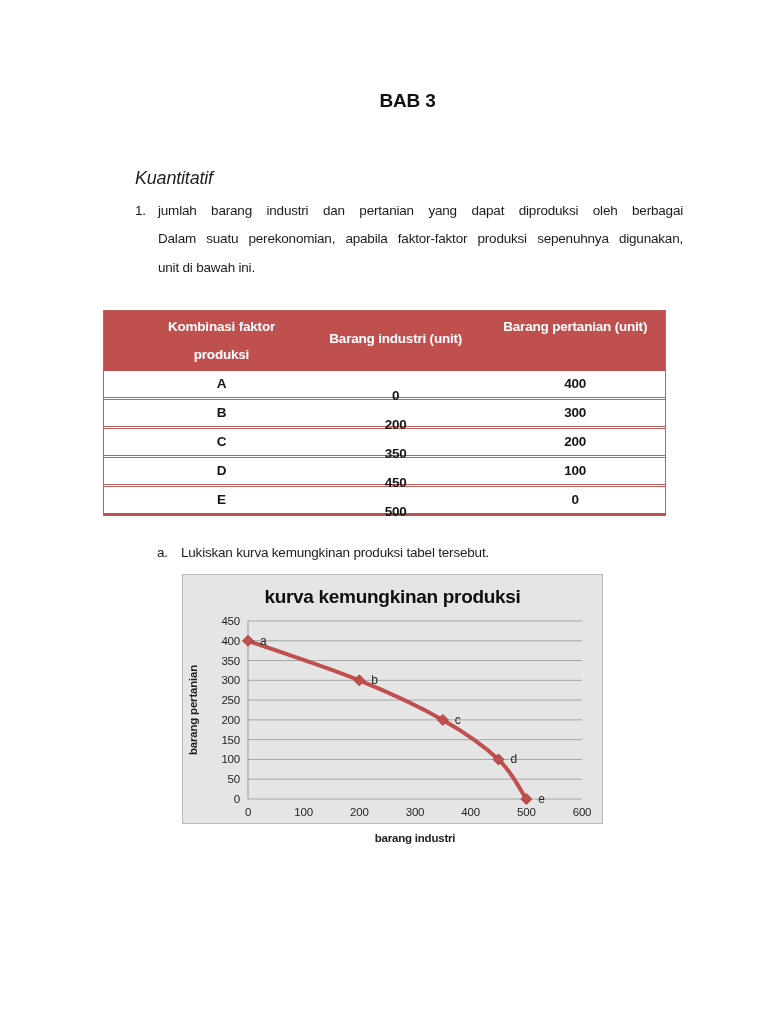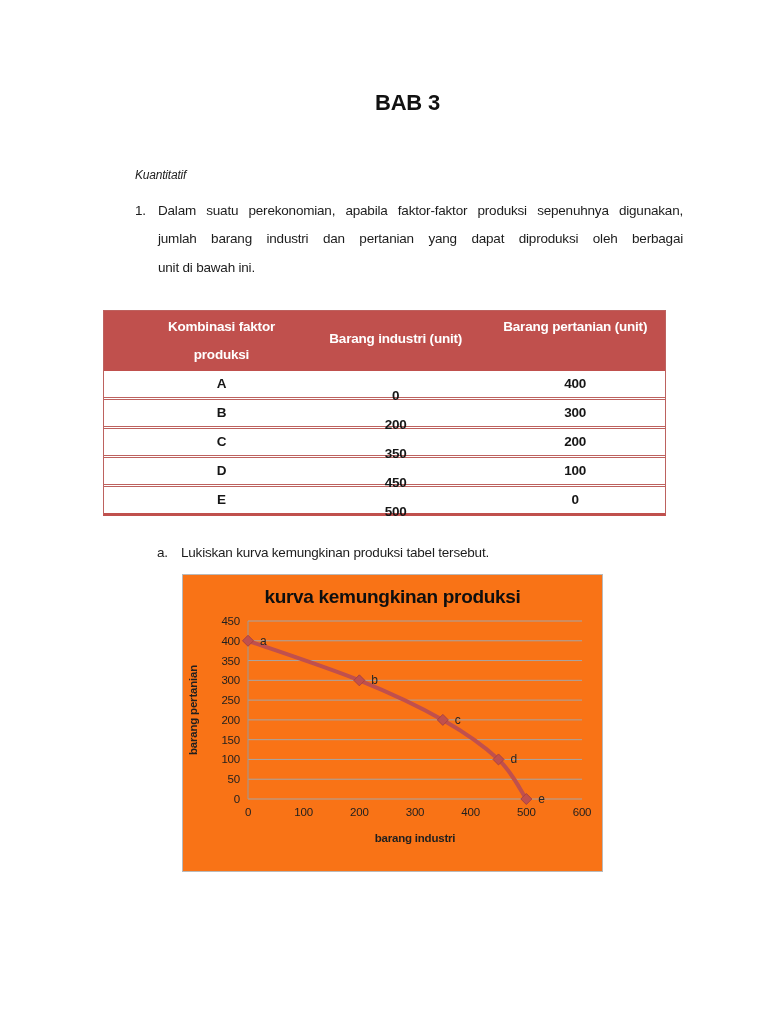--- a/index.html
+++ b/index.html
@@ -7,25 +7,25 @@
     position:relative;
     width:768px;height:1024px;
     background:#ffffff;
     font-family:"Liberation Sans", sans-serif;
     color:#1f1f1f;
     letter-spacing:-0.2px;
     overflow:hidden;
   }
   .doc-title{
     position:absolute;left:135px;top:90px;width:545px;
-    text-align:center;font-size:22px;font-weight:bold;color:#111;
+    text-align:center;font-size:19px;font-weight:bold;color:#111;
   }
   .section-label{
     position:absolute;left:135px;top:168px;
-    font-style:italic;font-size:12px;color:#222;
+    font-style:italic;font-size:18px;color:#222;
   }
   .item1{
     position:absolute;left:135px;top:197px;width:548px;
     display:flex;
     font-size:13.5px;line-height:28.3px;color:#1c1c1c;
   }
   .item1 .num{width:23px;flex:0 0 23px;}
   .item1 .para{flex:1;}
   .jline{text-align:justify;text-align-last:justify;}
   .lastline{text-align:left;}
@@ -53,44 +53,44 @@
   .c3{width:34%;text-align:center;}
   .t-head .c1 .wrapbox{max-width:150px;margin:0 auto;}
 
   .item-a{
     position:absolute;left:157px;top:545px;display:flex;
     font-size:13.5px;color:#1c1c1c;
   }
   .item-a .letter{width:24px;flex:0 0 24px;}
 
   .chart-box{
-    position:absolute;left:182px;top:574px;width:421px;height:298px;
-    border:1px solid #b9b9b9;background:#f97316;box-sizing:border-box;
+    position:absolute;left:182px;top:574px;width:421px;height:250px;
+    border:1px solid #b9b9b9;background:#e5e5e5;box-sizing:border-box;
   }
   .chart-title{
     margin-top:11px;text-align:center;
     font-size:19px;font-weight:bold;color:#0f0f0f;letter-spacing:-0.3px;
   }
   .chart-svg-wrap{width:419px;height:246px;margin-top:3px;}
   svg text{font-family:"Liberation Sans", sans-serif;}
 </style>
 </head>
 <body>
 
 <div class="page">
 
   <div class="doc-title">BAB 3</div>
 
   <div class="section-label">Kuantitatif</div>
 
   <div class="item1">
     <div class="num">1.</div>
     <div class="para">
+      <div class="jline">jumlah barang industri dan pertanian yang dapat diproduksi oleh berbagai</div>
       <div class="jline">Dalam suatu perekonomian, apabila faktor-faktor produksi sepenuhnya digunakan,</div>
-      <div class="jline">jumlah barang industri dan pertanian yang dapat diproduksi oleh berbagai</div>
       <div class="lastline">unit di bawah ini.</div>
     </div>
   </div>
 
   <div class="ppf-table">
     <div class="t-head">
       <div class="c1">
           <div class="wrapbox">Kombinasi faktor produksi</div>
         </div>
       <div class="c2">Barang industri (unit)</div>

